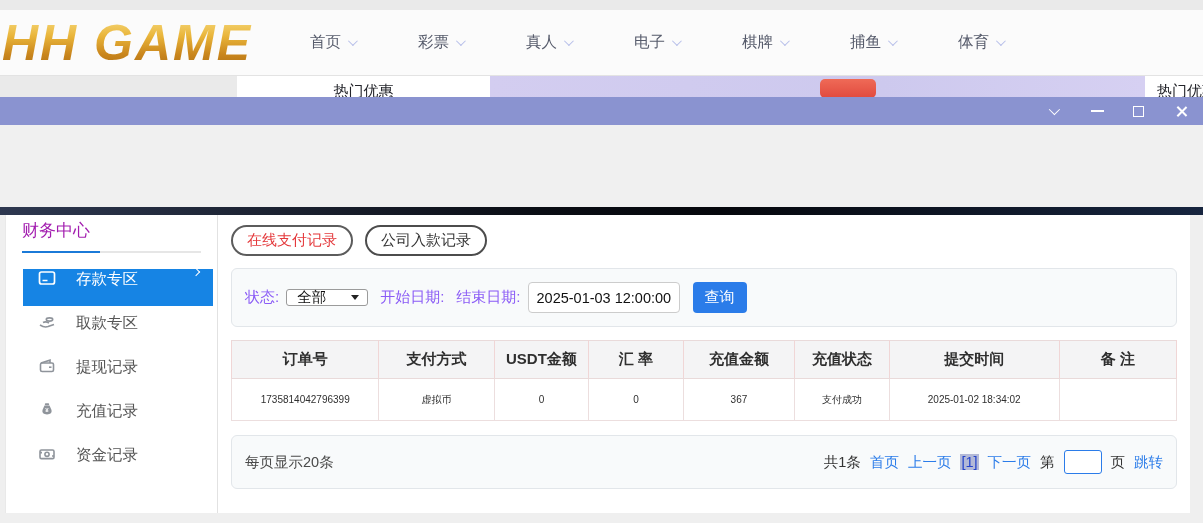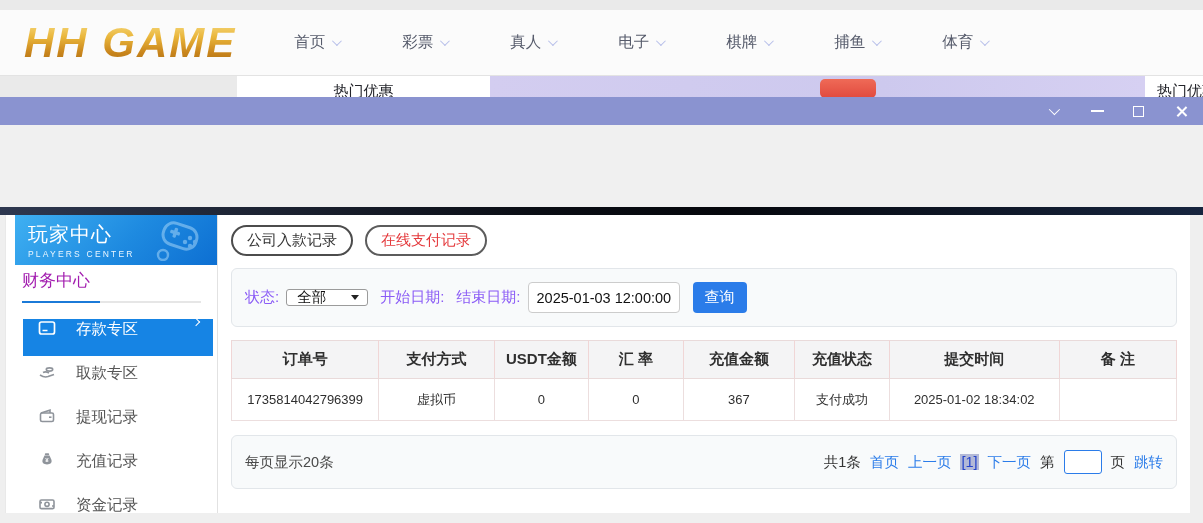--- a/index.html
+++ b/index.html
@@ -2,21 +2,21 @@
 <html><head>
 <meta charset="utf-8">
 <style>
   * { margin:0; padding:0; box-sizing:border-box; }
   html,body { width:1203px; height:523px; overflow:hidden;
     font-family:"Liberation Sans","DejaVu Sans",sans-serif; background:#efefef; }
 
   
   .top-strip { height:10px; background:#eaeaea; }
   .site-header { height:65px; background:#fbfbfb; display:flex; align-items:center; position:relative; }
-  .logo { margin-left:24px; font-size:42px; font-weight:900; font-style:italic; letter-spacing:2px;
+  .logo { margin-left:2px; font-size:50px; font-weight:900; font-style:italic; letter-spacing:2px;
     background:linear-gradient(180deg,#f9e08a 0%,#e9b53a 38%,#c9851c 70%,#a96e15 100%);
     -webkit-background-clip:text; background-clip:text; color:transparent; cursor:pointer; }
   .topnav { display:flex; margin-left:58px; gap:63px; }
   .nav-item { display:flex; align-items:center; gap:7px; font-size:15.5px; color:#565b6b; cursor:pointer; white-space:nowrap; }
   .chev-down { width:7px; height:7px; border-right:1.8px solid #b7bfe9; border-bottom:1.8px solid #b7bfe9;
     transform:rotate(45deg) translateY(-2px); display:inline-block; }
 
   
   .peek-row { height:22px; display:flex; overflow:hidden; border-top:1px solid #e3e3e3; }
   .peek-gray { width:237px; background:#eaeaea; }
@@ -77,21 +77,21 @@
     display:flex; align-items:center; justify-content:space-between; padding:0 8px 0 10px; font-size:14.5px; color:#111; cursor:pointer; }
   .f-select .tri { width:0; height:0; border-left:4px solid transparent; border-right:4px solid transparent; border-top:5px solid #222; }
   .f-input { width:152px; height:31px; border:1px solid #ccc; border-radius:4px; background:#fff;
     font-size:14.5px; color:#111; padding:0 8px; font-family:inherit; }
   .btn-query { margin-left:6px; width:54px; height:31px; background:#2b7ce9; border:none; border-radius:4px;
     color:#fff; font-size:15px; cursor:pointer; font-family:inherit; }
 
   table.records { margin-top:13px; width:100%; border-collapse:collapse; table-layout:fixed; }
   table.records th { background:#f4f4f5; border:1px solid #e9dada; border-left-color:#f0d6d6; border-right-color:#f0d6d6;
     font-size:15px; color:#2f2f2f; font-weight:bold; height:38px; }
-  table.records td { background:#fff; border:1px solid #ecdede; font-size:13px; color:#2f2f2f;
+  table.records td { background:#fff; border:1px solid #ecdede; font-size:10px; color:#2f2f2f;
     height:42px; text-align:center; overflow:hidden; white-space:nowrap; }
   table.records { border:1px solid #e4e4e4; }
 
   .page-card { margin-top:14px; border:1px solid #e2e6ea; border-radius:6px; background:#f8fafb;
     padding:14px 13px; display:flex; align-items:center; justify-content:space-between; }
   .pg-left { font-size:14.5px; color:#4a4a4a; }
   .pg-right { display:flex; align-items:center; gap:9px; font-size:14.5px; color:#333; }
   .pg-link { color:#2b7ce9; cursor:pointer; text-decoration:none; }
   .pg-current { color:#2443cb; background:#b3b9d7; padding:0 1px; cursor:default; }
   .pg-input { width:38px; height:24px; border:1px solid #2b7ce9; border-radius:3px; background:#fff; font-family:inherit;
@@ -162,38 +162,20 @@
       <div class="wb-close"></div>
     </div>
 </div>
 
 <div class="modal-gap"></div>
 <div class="dark-band"></div>
 
 <div class="workspace">
 
   <aside class="sidebar">
-    <div class="sb-header">
-      <div class="sb-title">玩家中心</div>
-      <div class="sb-sub">PLAYERS CENTER</div>
-      <svg class="sb-gamepad" width="58" height="40" viewBox="0 0 58 40">
-        <g fill="none" stroke="#bfe6ff" stroke-width="3">
-          <rect x="14" y="4" width="34" height="22" rx="10" transform="rotate(18 31 15)"></rect>
-        </g>
-        <g fill="#bfe6ff">
-          <rect x="21" y="10" width="10" height="3.4" rx="1" transform="rotate(18 26 12)"></rect>
-          <rect x="24.5" y="6.6" width="3.4" height="10" rx="1" transform="rotate(18 26 12)"></rect>
-          <circle cx="41" cy="17" r="2.2"></circle>
-            <circle cx="46" cy="21" r="2.2"></circle>
-          <circle cx="36" cy="21" r="2.2"></circle>
-            <circle cx="41" cy="25" r="2.2"></circle>
-          <circle cx="14" cy="34" r="5" fill="none" stroke="#bfe6ff" stroke-width="2.4"></circle>
-        </g>
-      </svg>
-    </div>
     <div class="sb-section">财务中心</div>
     <div class="sb-rule"></div>
 
     <div class="sb-menu">
       <div class="menu-item active">
         <span class="mi-icon">
           <svg width="18" height="18" viewBox="0 0 18 18">
               <rect x="1.5" y="3" width="15" height="12" rx="2" fill="none" stroke="currentColor" stroke-width="1.7"></rect>
               <line x1="4.5" y1="11.5" x2="9.5" y2="11.5" stroke="currentColor" stroke-width="1.5"></line>
             </svg>
@@ -240,22 +222,22 @@
               <line x1="14" y1="11" x2="16" y2="11"></line>
             </svg>
         </span>
         <span>资金记录</span>
       </div>
     </div>
   </aside>
 
   <section class="content">
     <div class="tab-row">
+      <button class="tab-pill active">在线支付记录</button>
       <button class="tab-pill">公司入款记录</button>
-      <button class="tab-pill active">在线支付记录</button>
     </div>
 
     <div class="filter-card">
       <span class="f-label">状态:</span>
       <div class="f-select">
         <span>全部</span>
         <i class="tri"></i>
       </div>
       <span class="f-label" style="margin-left:5px;">开始日期:</span>
       <span class="f-label" style="margin-left:5px;">结束日期:</span>

